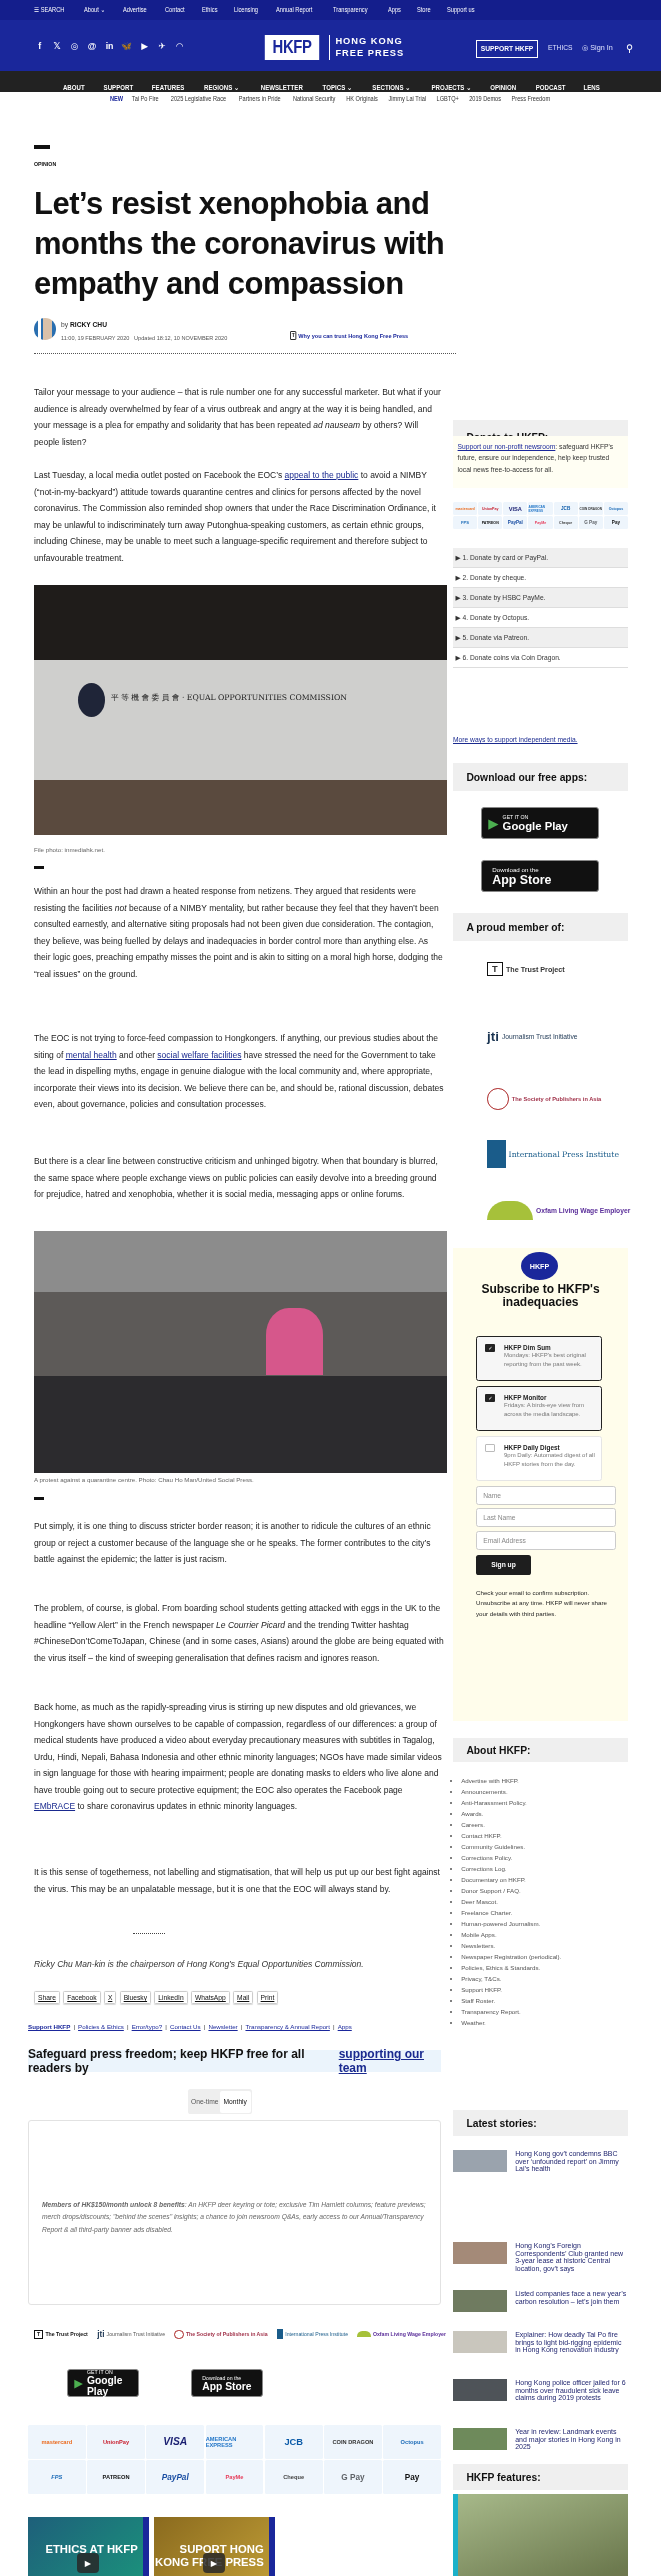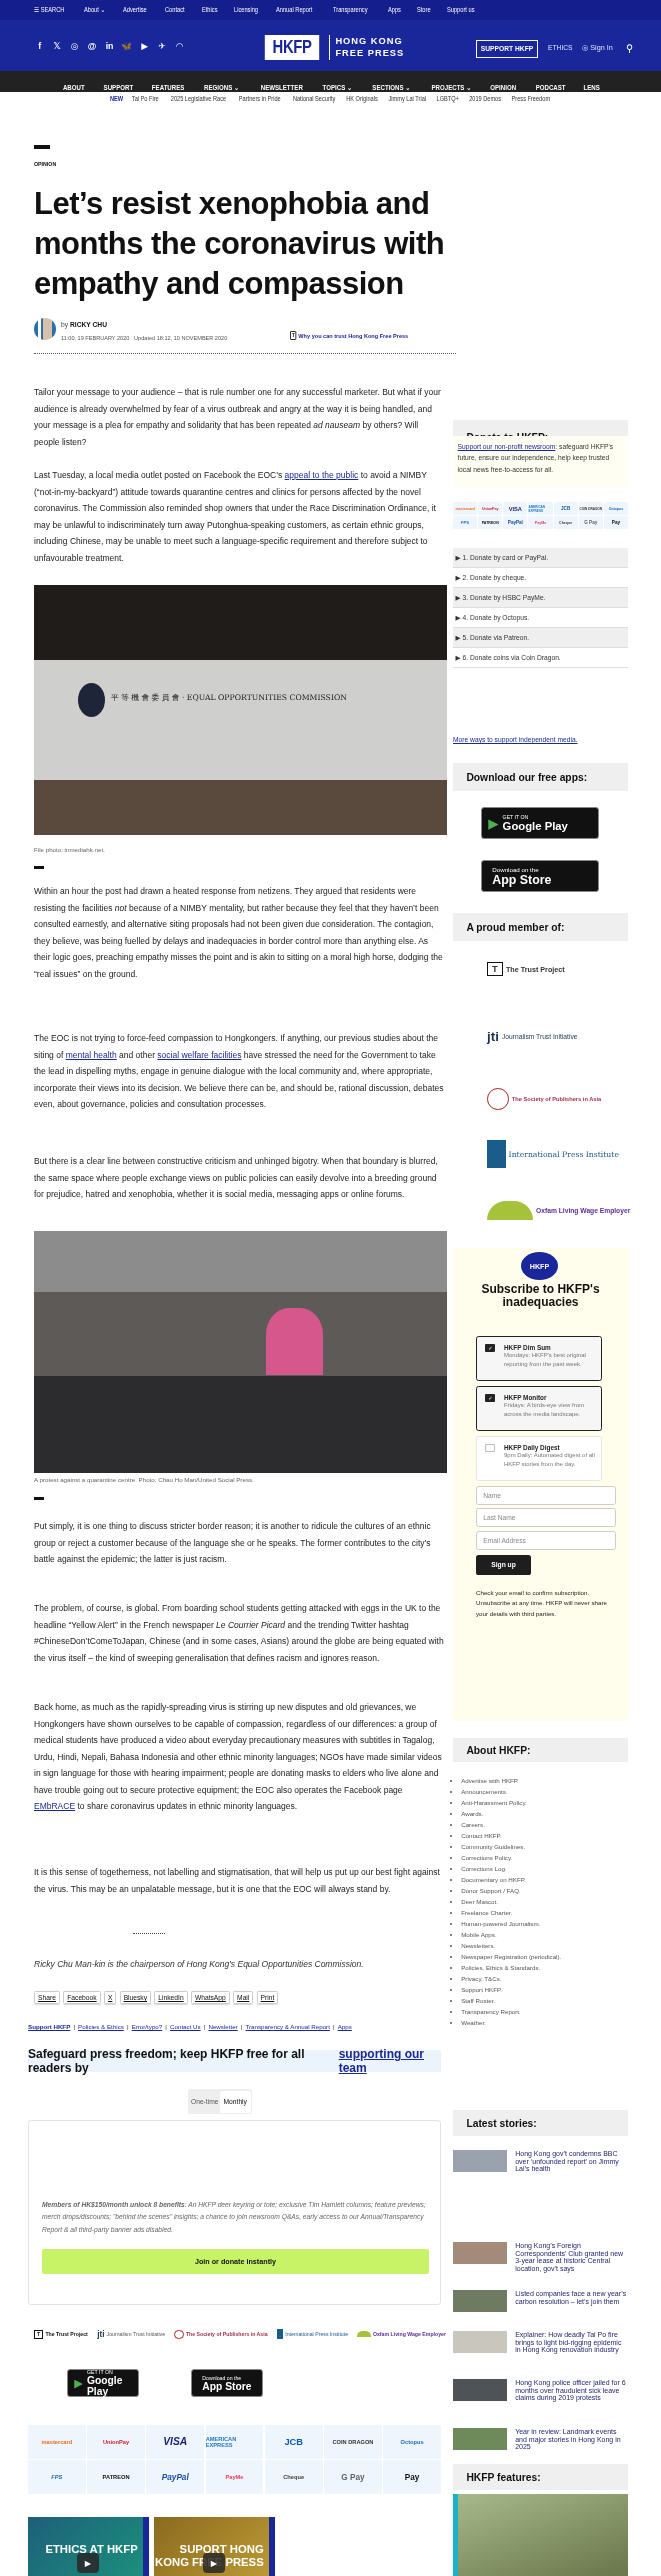--- a/index.html
+++ b/index.html
@@ -242,21 +242,20 @@
   <a href="#">supporting our team</a>
 </div>
 
 <div class="toggle">
   <span>One-time</span>
   <span class="on">Monthly</span>
 </div>
 
 <div class="donate-card">
   <div class="benefits"><b>Members of HK$150/month unlock 8 benefits</b><span>: An HKFP deer keyring or tote; exclusive Tim Hamlett columns; feature previews; merch drops/discounts; "behind the scenes" insights; a chance to join newsroom Q&amp;As, early access to our Annual/Transparency Report &amp; all third-party banner ads disabled.</span></div>
-  <div class="join-btn">Join or donate instantly</div>
 </div>
 
 <div class="member-row">
   <div>
       <span style="border:1px solid #111;padding:0.5px 2.1px;font-weight:bold">T</span>
       <b>The Trust Project</b>
     </div>
   <div>
       <b style="color:#1b3552;font-size:8.2px">jti</b>
       <span style="color:#555">Journalism Trust Initiative</span>

